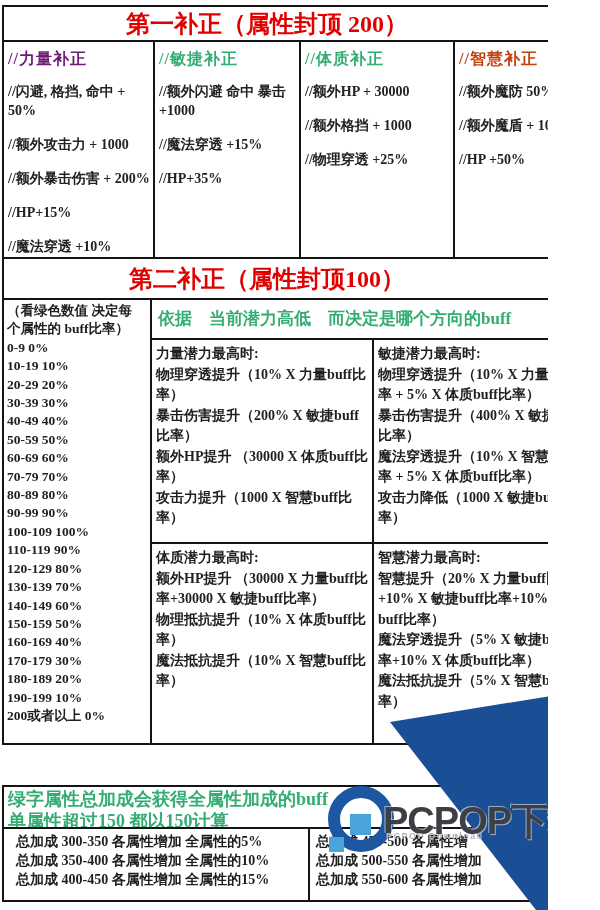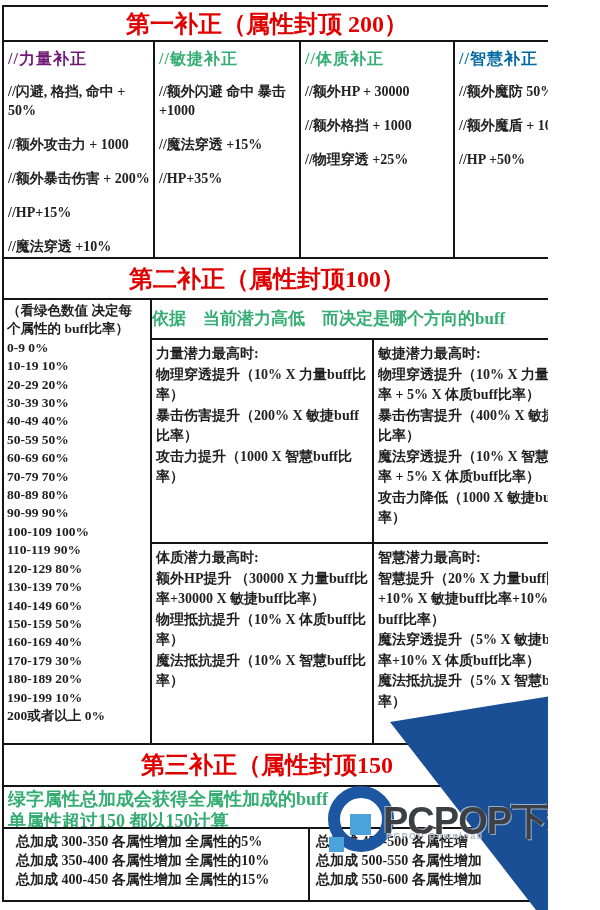--- a/index.html
+++ b/index.html
@@ -18,21 +18,21 @@
   .s1c1{width:149px;}.s1c2{width:146px;}.s1c3{width:154px;}.s1c4{flex:1;}
   .s1h{color:#33ad72;font-weight:bold;font-size:16px;letter-spacing:1px;margin:2px 0 12px 0;}
   .s1item{font-size:14px;font-weight:bold;line-height:19px;margin-bottom:15px;color:#222;}
   
   #sec2{top:298px;height:447px;display:flex;}
   .s2left{width:148px;box-sizing:border-box;border-right:2px solid #141414;padding:2px 18px 0 3px;overflow:hidden;}
   .s2lefthead{font-size:13.5px;font-weight:bold;line-height:18.4px;}
   .rangeline{font-size:13.5px;font-weight:bold;line-height:18.4px;white-space:nowrap;}
   .s2right{flex:1;display:flex;flex-direction:column;overflow:hidden;}
   .s2green{height:40px;box-sizing:border-box;border-bottom:2px solid #141414;color:#33ad72;
-           font-weight:bold;font-size:17px;line-height:38px;padding-left:0;white-space:nowrap;overflow:hidden;}
+           font-weight:bold;font-size:17px;line-height:38px;padding-left:6px;white-space:nowrap;overflow:hidden;}
   .blkgrid{flex:1;display:grid;grid-template-columns:220px 1fr;grid-template-rows:202px 1fr;}
   .blk{box-sizing:border-box;padding:4px 2px 0 4px;overflow:hidden;}
   .blk.bl{border-left:2px solid #141414;}
   .blk.bt{border-top:2px solid #141414;}
   .blkt{font-size:14px;font-weight:bold;line-height:20.5px;}
   .blkline{font-size:14px;font-weight:bold;line-height:20.5px;}
   
   #greennote{top:785px;height:47px;padding:2px 0 0 4px;box-sizing:border-box;}
   .gline{color:#33ad72;font-weight:bold;font-size:18px;line-height:21.5px;white-space:nowrap;}
   #botrow{top:827px;height:75px;display:flex;}
@@ -80,21 +80,21 @@
     </div>
     <div class="s1col s1c3">
       <div class="s1h" style="color: rgb(51, 173, 114);">//体质补正</div>
       <div>
           <div class="s1item">//额外HP + 30000</div>
           <div class="s1item">//额外格挡 + 1000</div>
           <div class="s1item">//物理穿透 +25%</div>
         </div>
     </div>
     <div class="s1col s1c4">
-      <div class="s1h" style="color: #0369a1;">//智慧补正</div>
+      <div class="s1h" style="color: #c2410c;">//智慧补正</div>
       <div>
           <div class="s1item">//额外魔防 50%减伤</div>
           <div class="s1item">//额外魔盾 + 1000</div>
           <div class="s1item">//HP +50%</div>
         </div>
     </div>
   </div>
 
   <div class="row trow" id="title2" style="color: rgb(225, 0, 0);">第二补正（属性封顶100）</div>
 
@@ -126,20 +126,21 @@
         </div>
     </div>
     <div class="s2right">
       <div class="s2green" style="color: rgb(51, 173, 114);">依据　当前潜力高低　而决定是哪个方向的buff</div>
       <div class="blkgrid">
         <div class="blk">
           <div class="blkt">力量潜力最高时:</div>
           <div>
               <div class="blkline">物理穿透提升（10% X 力量buff比率）</div>
               <div class="blkline">暴击伤害提升（200% X 敏捷buff比率）</div>
+              <div class="blkline">额外HP提升 （30000 X  体质buff比率）</div>
               <div class="blkline">攻击力提升（1000 X  智慧buff比率）</div>
             </div>
         </div>
         <div class="blk bl">
           <div class="blkt">敏捷潜力最高时:</div>
           <div>
               <div class="blkline">物理穿透提升（10% X 力量buff比率 +  5% X 体质buff比率）</div>
               <div class="blkline">暴击伤害提升（400% X 敏捷buff比率）</div>
               <div class="blkline">魔法穿透提升（10% X 智慧buff比率 +  5% X 体质buff比率）</div>
               <div class="blkline">攻击力降低（1000 X  敏捷buff比率）</div>
@@ -158,21 +159,20 @@
           <div>
               <div class="blkline">智慧提升（20% X 力量buff比率+10% X  敏捷buff比率+10% X 智慧buff比率）</div>
               <div class="blkline">魔法穿透提升（5% X 敏捷buff比率+10% X 体质buff比率）</div>
               <div class="blkline">魔法抵抗提升（5% X 智慧buff比率）</div>
             </div>
         </div>
       </div>
     </div>
   </div>
 
-  <div class="row trow" id="title3" style="color: rgb(225, 0, 0);">第三补正（属性封顶150</div>
 
   <div class="row" id="greennote">
     <div>
         <div class="gline" style="color: rgb(51, 173, 114);">绿字属性总加成会获得全属性加成的buff</div>
         <div class="gline" style="color: rgb(51, 173, 114);">单属性超过150 都以150计算</div>
       </div>
   </div>
 
   <div class="row" id="botrow">
     <div class="botleft">

